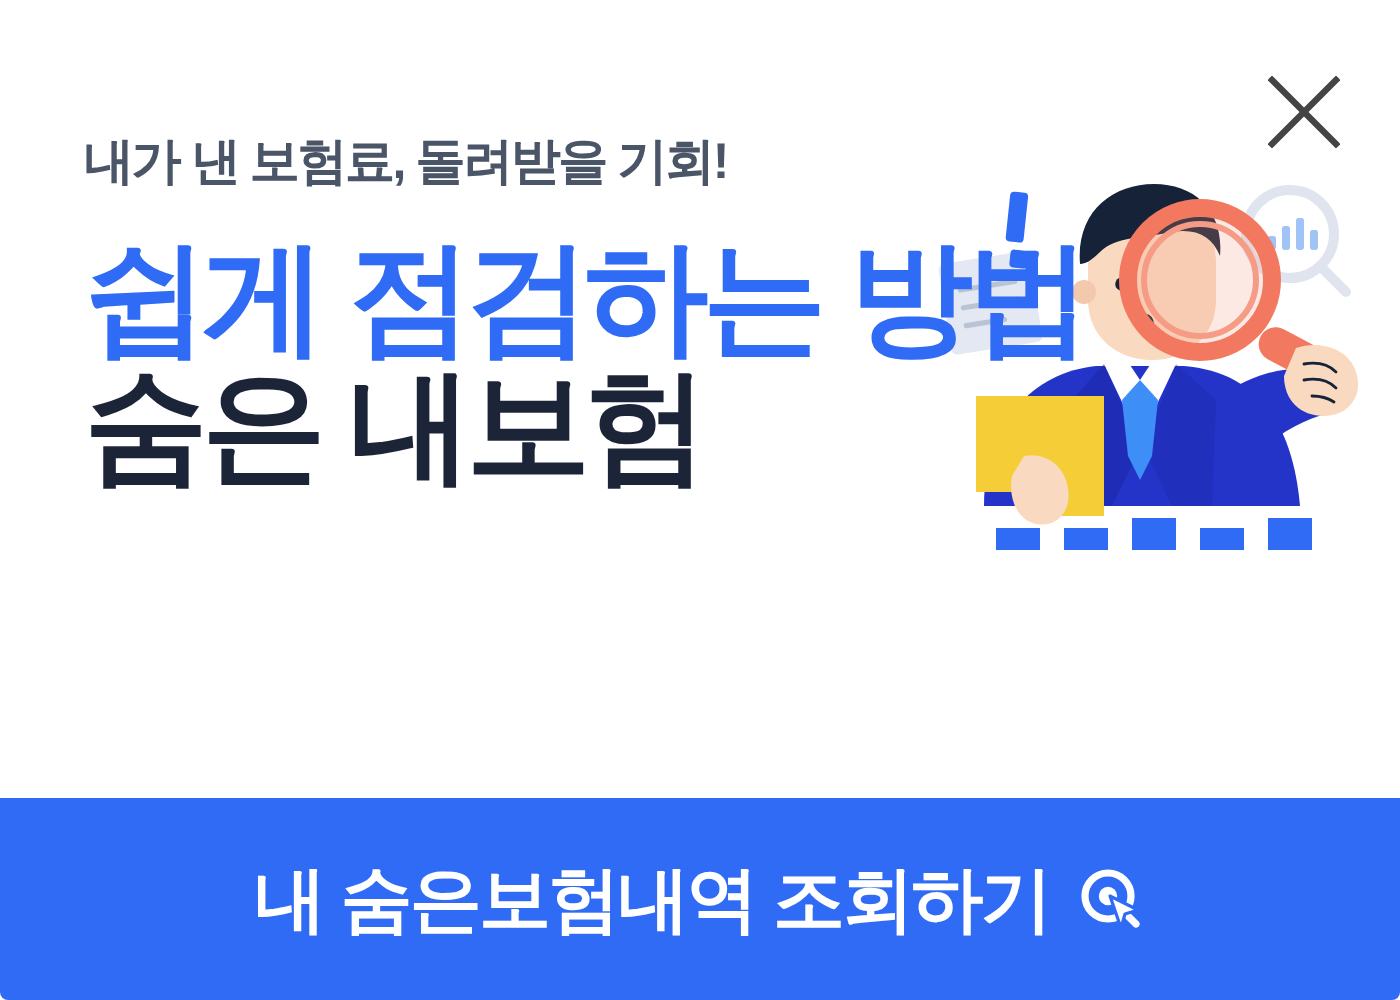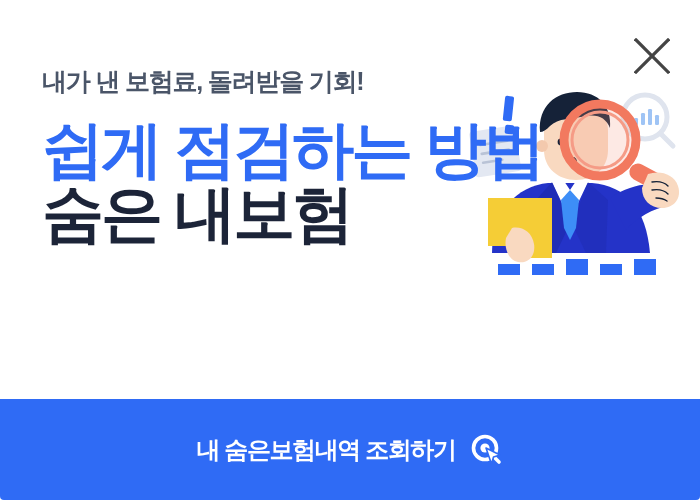--- a/index.html
+++ b/index.html
@@ -89,21 +89,21 @@
     height: 101px;
     background: #2f6bf5;
     display: flex;
     align-items: center;
     justify-content: center;
     gap: 14px;
     cursor: pointer;
     z-index: 30;
   }
   #cta-label {
-    font-size: 24px;
+    font-size: 36px;
     font-weight: 800;
     color: #ffffff;
     letter-spacing: -1.4px;
     line-height: 1;
     white-space: nowrap;
   }
   #cta-icon { display: block; flex: 0 0 auto; }
 </style>
 </head>
 <body>

